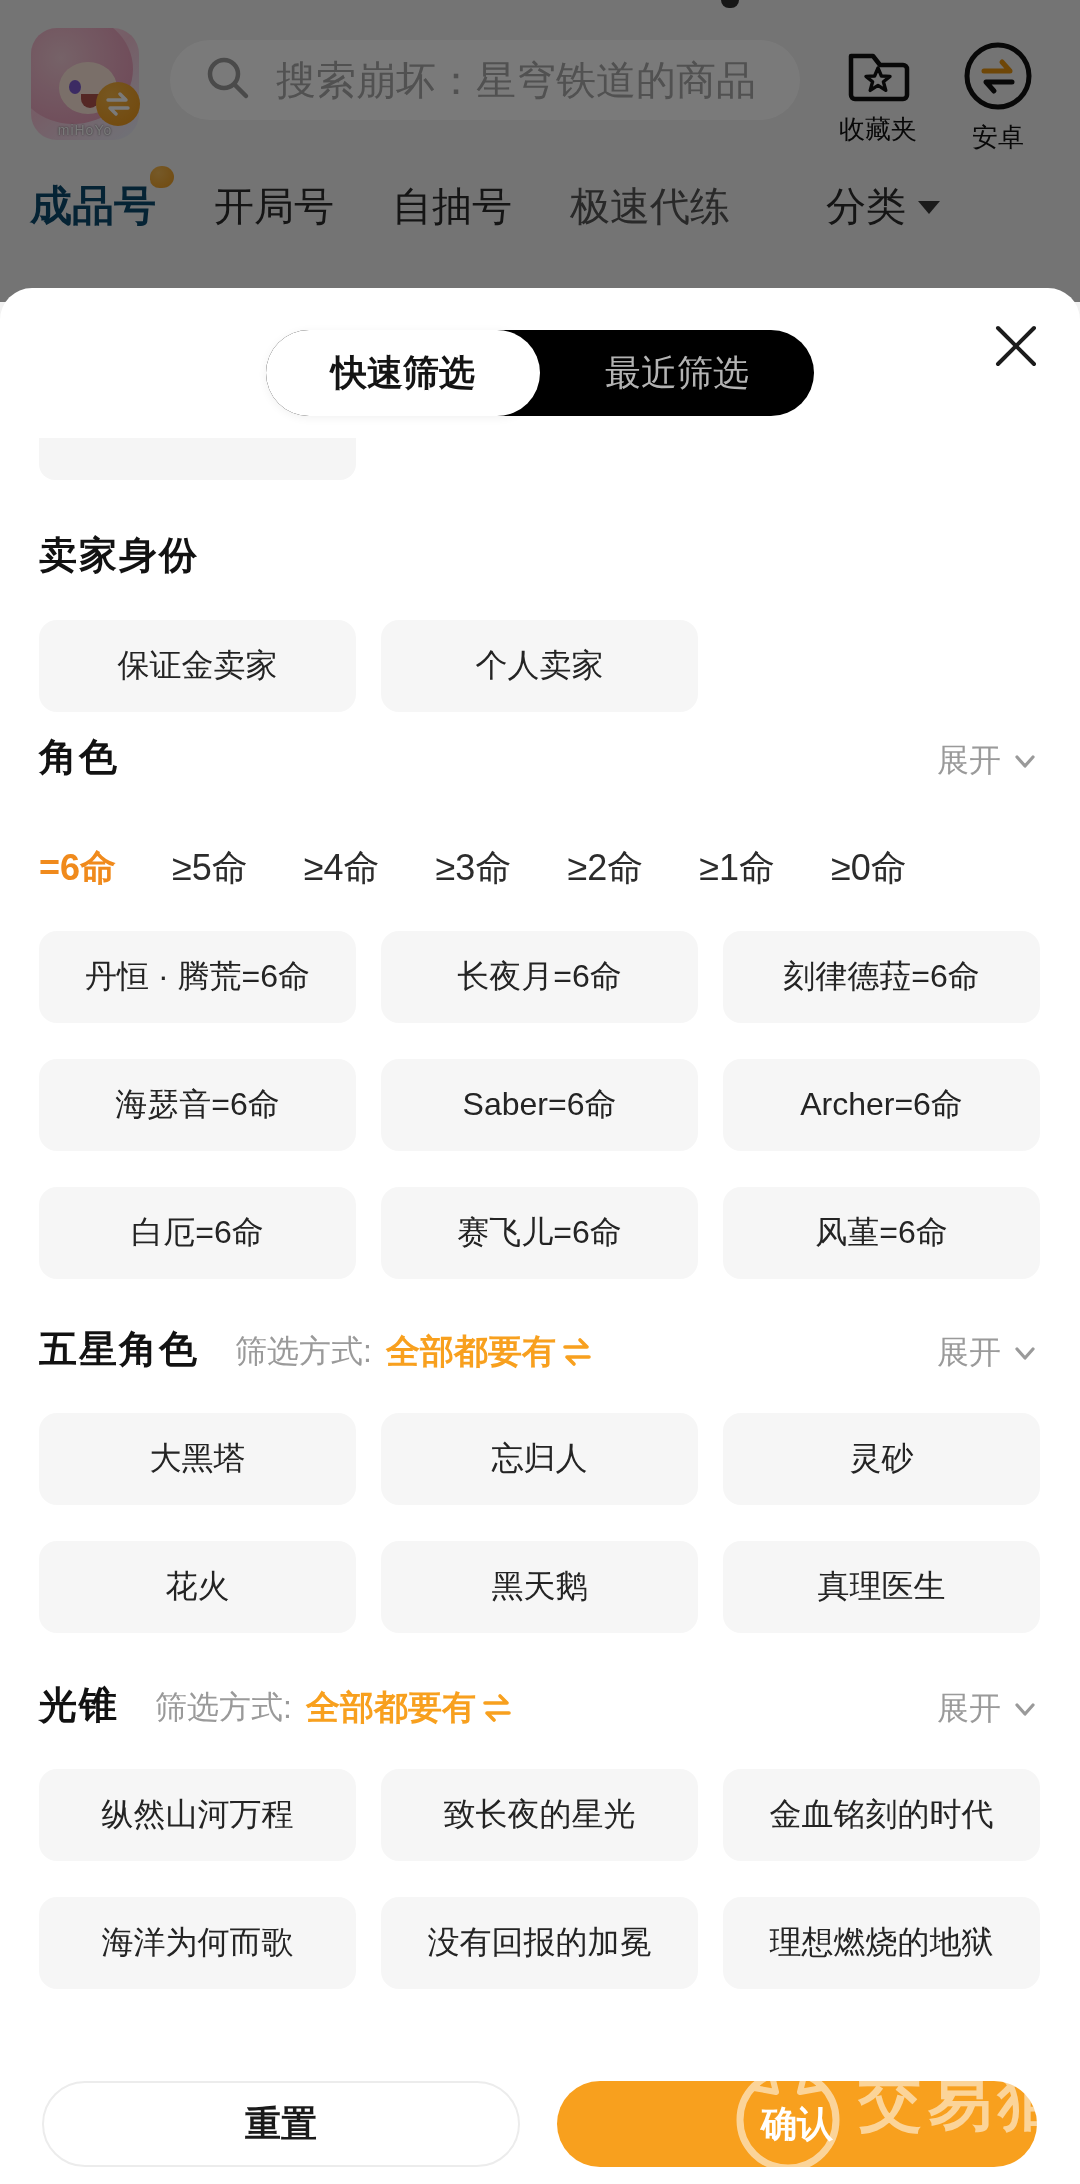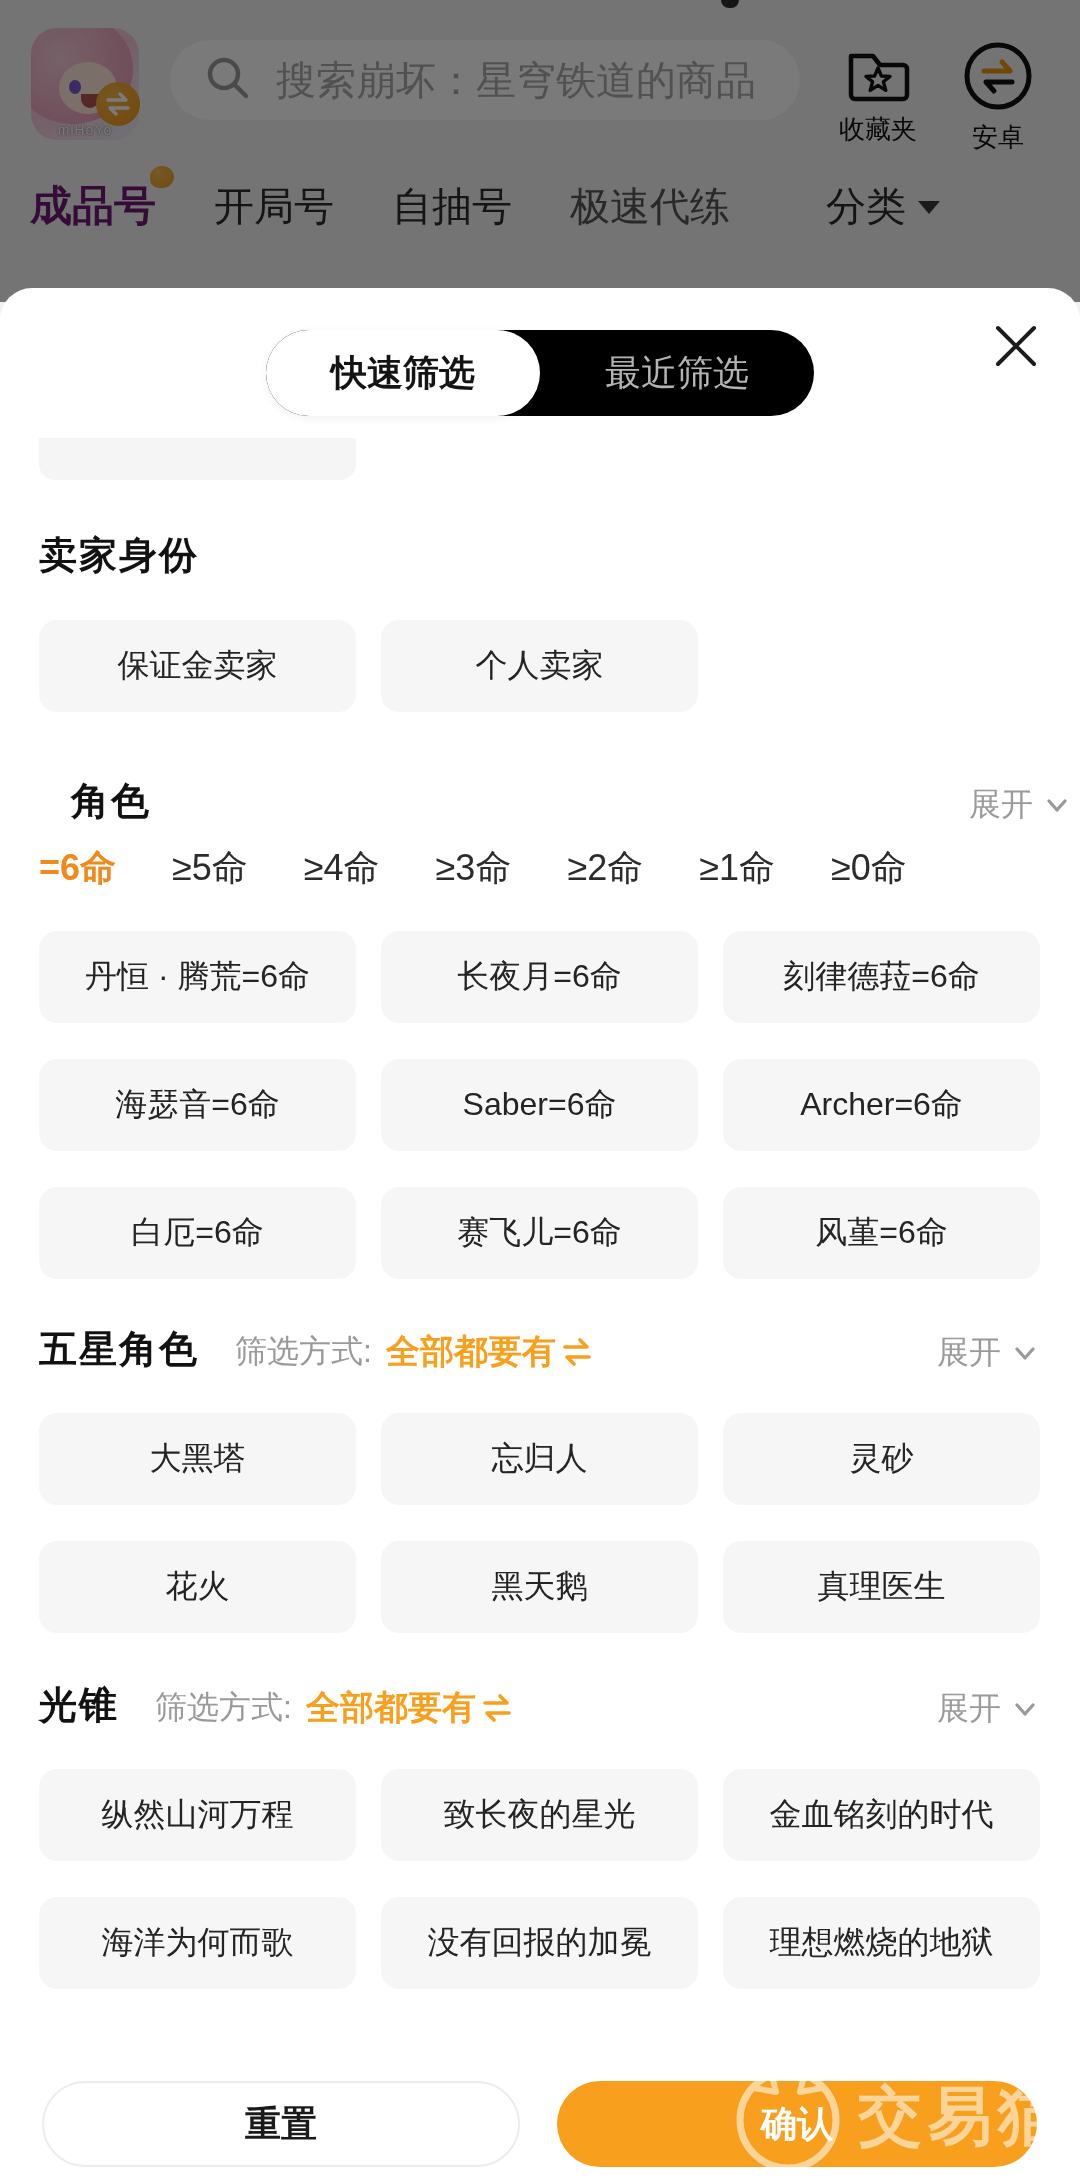--- a/index.html
+++ b/index.html
@@ -26,21 +26,21 @@
     display:flex; align-items:center; padding-left:32px; }
   .search-ph { font-size:40px; color:#a9a9a9; margin-left:22px; white-space:nowrap; }
 
   .hdr-action { position:absolute; top:40px; width:100px; text-align:center; }
   .hdr-action .lbl { display:block; margin-top:4px; font-size:26px; color:#111; white-space:nowrap; }
   .act-fav { left:828px; }
   .act-android { left:948px; }
 
   .nav-tabs { position:absolute; left:30px; top:176px; width:1020px; height:60px; display:flex; align-items:center; }
   .nav-tab { position:relative; font-size:40px; color:#2d2d2d; margin-right:58px; white-space:nowrap; }
-  .nav-tab.active { font-weight:bold; color:#701a75; font-size:42px; }
+  .nav-tab.active { font-weight:bold; color:#0c4a6e; font-size:42px; }
   .nav-tab .dot { position:absolute; right:-18px; top:-12px; width:24px; height:22px; border-radius:50% 50% 50% 40%;
     background:radial-gradient(circle at 35% 30%,#f6bb55,#ec9a1e); }
   .nav-tab.muted { color:#565656; }
   .caret-down { display:inline-block; width:0; height:0; border-left:11px solid transparent; border-right:11px solid transparent;
     border-top:13px solid #3a3a3a; margin-left:12px; vertical-align:6px; }
 
   .dim { position:absolute; left:0; top:0; width:1080px; height:302px; background:rgba(0,0,0,0.52); z-index:5; }
   .punch { position:absolute; left:721px; top:0px; width:18px; height:8px; border-radius:0 0 8px 8px; background:#161616; z-index:6; }
 
   
@@ -70,21 +70,21 @@
   .opt-grid { position:absolute; left:39px; display:grid; grid-template-columns:repeat(3,317px); gap:36px 25px; }
   .opt { width:317px; height:92px; background:#f6f6f6; border:none; border-radius:18px;
     font-family:inherit; font-size:32px; color:#242424; display:flex; align-items:center; justify-content:center; white-space:nowrap; }
 
   .footer-btn { position:absolute; height:86px; border-radius:43px; display:flex; align-items:center; justify-content:center;
     font-family:inherit; font-size:36px; border:none; }
   .btn-reset { left:42px; top:1793px; width:478px; background:#ffffff; border:2px solid #ececec; color:#1a1a1a; font-weight:600; }
   .btn-confirm { left:557px; top:1793px; width:480px; background:#F8A01E; color:#ffffff; font-weight:600; }
 
   
-  .watermark { position:absolute; left:730px; top:2058px; display:flex; align-items:center; gap:12px;
+  .watermark { position:absolute; left:730px; top:2058px; display:flex; gap:12px;
     opacity:0.55; z-index:50; pointer-events:none; }
   .watermark .wm-text { font-size:64px; font-weight:bold; color:#ffffff; letter-spacing:6px; white-space:nowrap; }
 </style>
 </head>
 <body>
 
 <div id="app">
 
   <div class="page-top">
 
@@ -169,21 +169,21 @@
     <div class="stub-bar"></div>
 
     <div class="sec-head" style="top:242px;">
       <span class="sec-title">卖家身份</span>
     </div>
     <div class="opt-grid" style="top:332px;">
       <button class="opt">保证金卖家</button>
       <button class="opt">个人卖家</button>
     </div>
 
-    <div class="sec-head" style="top:488px;margin-left:32px;">
+    <div class="sec-head" style="top:444px;">
       <span class="sec-title">角色</span>
       <span class="expand">
         <span class="t">展开</span>
         <svg width="32" height="32" viewBox="0 0 32 32">
           <polyline points="8,12 16,21 24,12" fill="none" stroke="#9a9a9a" stroke-width="3.2" stroke-linecap="round" stroke-linejoin="round"></polyline>
         </svg>
       </span>
     </div>
     <div class="chips">
       <span class="chip active">=6命</span>

